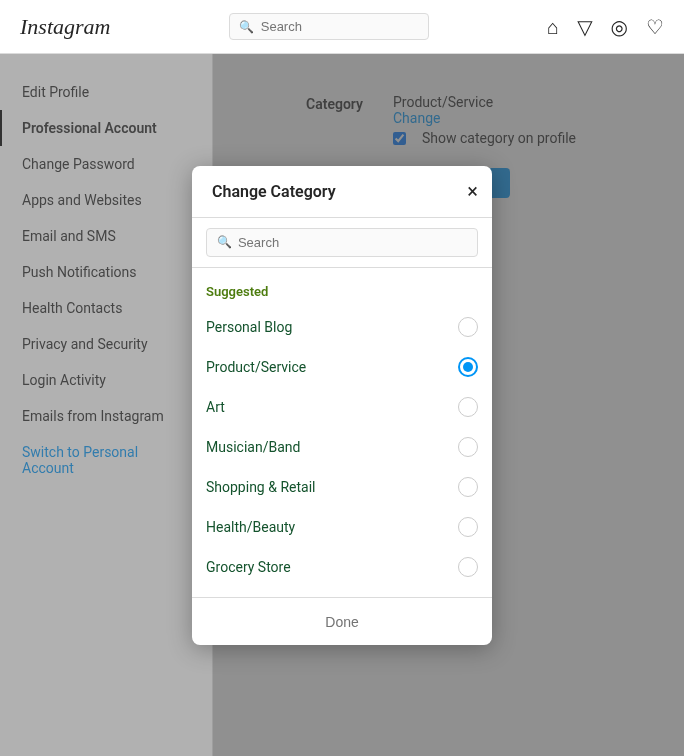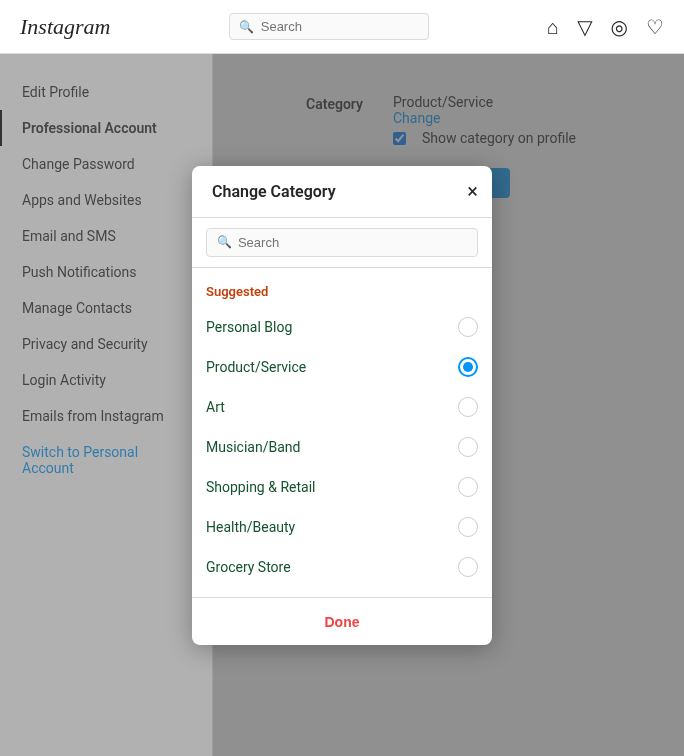--- a/index.html
+++ b/index.html
@@ -209,21 +209,21 @@
       width: 100%;
     }
     .modal-body {
       padding: 10px 0;
       max-height: 360px;
       overflow-y: auto;
     }
     .section-label {
       font-size: 13px;
       font-weight: 600;
-      color: #c2410c;
+      color: #4d7c0f;
       padding: 6px 14px 8px;
     }
     .category-item {
       display: flex;
       align-items: center;
       justify-content: space-between;
       padding: 10px 14px;
       cursor: pointer;
     }
     .category-name {
@@ -249,23 +249,23 @@
       height: 10px;
       border-radius: 50%;
       background: #0095f6;
     }
     .modal-footer {
       border-top: 1px solid #dbdbdb;
       padding: 14px;
       text-align: center;
     }
     .done-btn {
-      color: #ef4444;
-      font-size: 14px;
-      font-weight: 700;
+      color: #737373;
+      font-size: 14px;
+      font-weight: 400;
       cursor: pointer;
       background: none;
       border: none;
     }
   </style>
 </head>
 <body>
 
 <div class="header">
   <span class="header-logo">Instagram</span>
@@ -296,21 +296,21 @@
     <div class="sidebar-item">
       <span>Apps and Websites</span>
     </div>
     <div class="sidebar-item">
       <span>Email and SMS</span>
     </div>
     <div class="sidebar-item">
       <span>Push Notifications</span>
     </div>
     <div class="sidebar-item">
-      <span>Manage Contacts</span>
+      <span>Health Contacts</span>
     </div>
     <div class="sidebar-item">
       <span>Privacy and Security</span>
     </div>
     <div class="sidebar-item">
       <span>Login Activity</span>
     </div>
     <div class="sidebar-item">
       <span>Emails from Instagram</span>
     </div>

